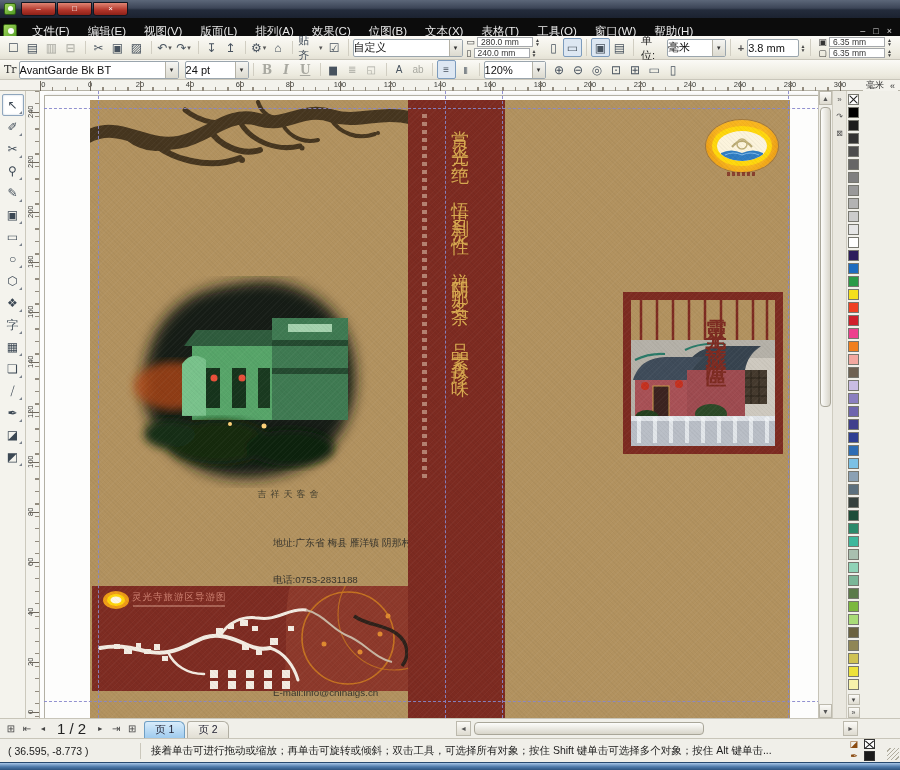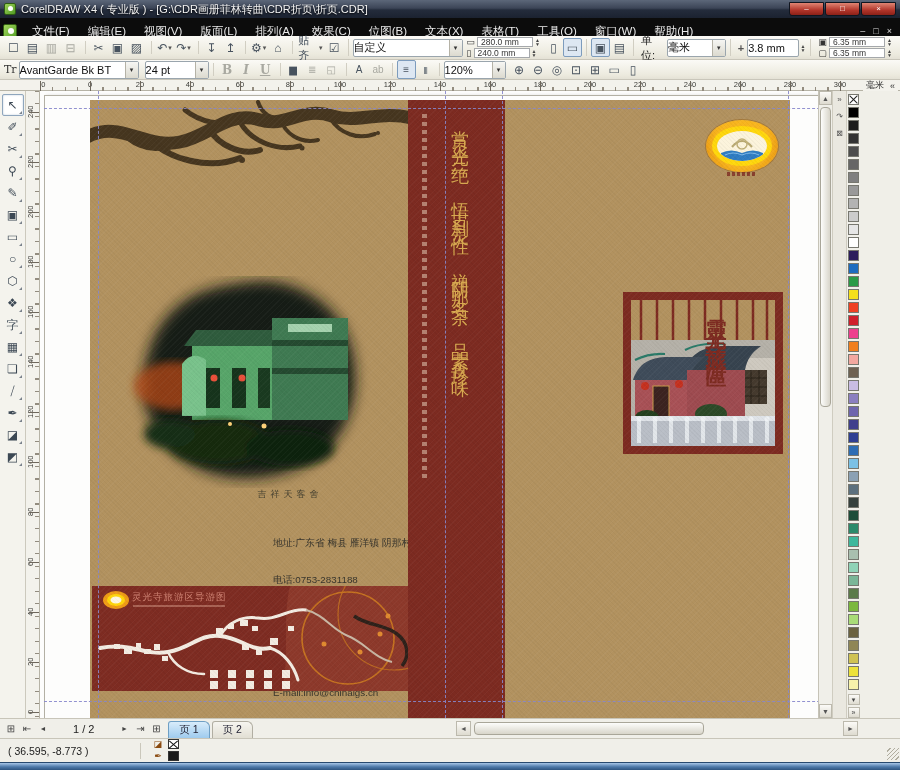--- a/index.html
+++ b/index.html
@@ -145,21 +145,21 @@
   .swatch.none::before,.swatch.none::after{content:"";position:absolute;left:-1px;top:4px;width:11px;height:1px;background:#222;}
   .swatch.none::before{transform:rotate(45deg);}
   .swatch.none::after{transform:rotate(-45deg);}
   .palbtn{width:12px;height:12px;margin-top:2px;display:flex;align-items:center;justify-content:center;
     font-size:7px;color:#444;background:linear-gradient(#fbfaf7,#dedbd0);border:1px solid #bcb9ad;}
 
   
   .navrow{position:absolute;left:0;top:718px;width:900px;height:20px;background:#f0efe9;
     border-top:1px solid #c8c5b9;display:flex;align-items:center;padding-left:3px;font-size:10px;}
   .navbtn{width:16px;height:16px;display:flex;align-items:center;justify-content:center;color:#444;font-size:10px;}
-  .pageinfo{margin:0 22px;font-size:11px;color:#222;}
+  .pageinfo{margin:0 6px;font-size:15px;color:#222;}
   .tab{height:17px;margin-top:2px;padding:0 10px;display:flex;align-items:center;font-size:10.5px;color:#223;
     background:linear-gradient(#f6f5f0,#e2dfd4);border:1px solid #b1aea2;border-bottom:none;border-radius:3px 6px 0 0;margin-right:2px;}
   .tab.active{background:linear-gradient(#d8ecfb,#9fcbee);border-color:#6f9fc4;font-weight:normal;}
   .hscroll{position:absolute;left:456px;top:719px;width:402px;height:18px;background:#f0efe9;display:flex;align-items:center;}
   .hthumb{height:13px;width:230px;margin-left:3px;border-radius:4px;
     background:linear-gradient(#fdfdfb,#d8d5ca);border:1px solid #a9a699;}
   .harrow{width:15px;height:15px;display:flex;align-items:center;justify-content:center;font-size:7px;color:#555;
     background:linear-gradient(#fbfaf7,#dedbd0);border:1px solid #bcb9ad;}
 
   .statusbar{position:absolute;left:0;top:738px;width:900px;height:24px;background:#f0efe9;
@@ -180,21 +180,20 @@
   .grip{position:absolute;right:1px;top:748px;width:12px;height:12px;
     background:repeating-linear-gradient(135deg,transparent 0 2px,#b0ad9f 2px 3px);}
 </style>
 </head>
 <body>
 
 <div id="app">
 
   <div class="titlebar">
     <span class="app-ico"></span>
-    <span class="title-text">CorelDRAW X4 ( 专业版 ) - [G:\CDR画册菲林转曲\CDR折页\折页.CDR]</span>
     <span class="winbtns">
 
     <span class="winbtn close"><span>–</span></span>
         <span class="winbtn close"><span>□</span></span>
         <span class="winbtn close"><span>×</span></span>
       </span>
   </div>
 
   <div class="menubar">
     <span class="corel-ico"></span>
@@ -358,21 +357,21 @@
         <span class="spin">
             <span>▲</span>
             <span>▼</span>
           </span>
       </span>
     </span>
   </div>
 
   <div class="tb tb2">
     <span class="fontico">Tr</span>
-    <span class="combo" style="width:120px">
+    <span class="combo" style="width:160px">
       <span>AvantGarde Bk BT</span>
       <span class="carrow">▾</span>
     </span>
     <span class="combo" style="width:64px;margin-left:6px;">
       <span>24 pt</span>
       <span class="carrow">▾</span>
     </span>
     <span class="sep"></span>
     <span class="btn biu dim">
         <b>B</b>
@@ -808,20 +807,21 @@
 
   <div class="hscroll">
     <span class="harrow">◄</span>
     <span class="hthumb"></span>
     <span class="harrow" style="margin-left:auto;">►</span>
   </div>
 
   <div class="statusbar">
     <span class="coords">( 36.595, -8.773 )</span>
     <span class="statussep"></span>
+    <span class="hint">接着单击可进行拖动或缩放；再单击可旋转或倾斜；双击工具，可选择所有对象；按住 Shift 键单击可选择多个对象；按住 Alt 键单击...</span>
     <span class="indicators">
       <span class="ind-ico">◪</span>
       <span class="ind-swatch xfill"></span>
       <span class="ind-ico">✒</span>
       <span class="ind-swatch black"></span>
     </span>
   </div>
 
   <div class="grip"></div>
   <div class="bottomframe"></div>

